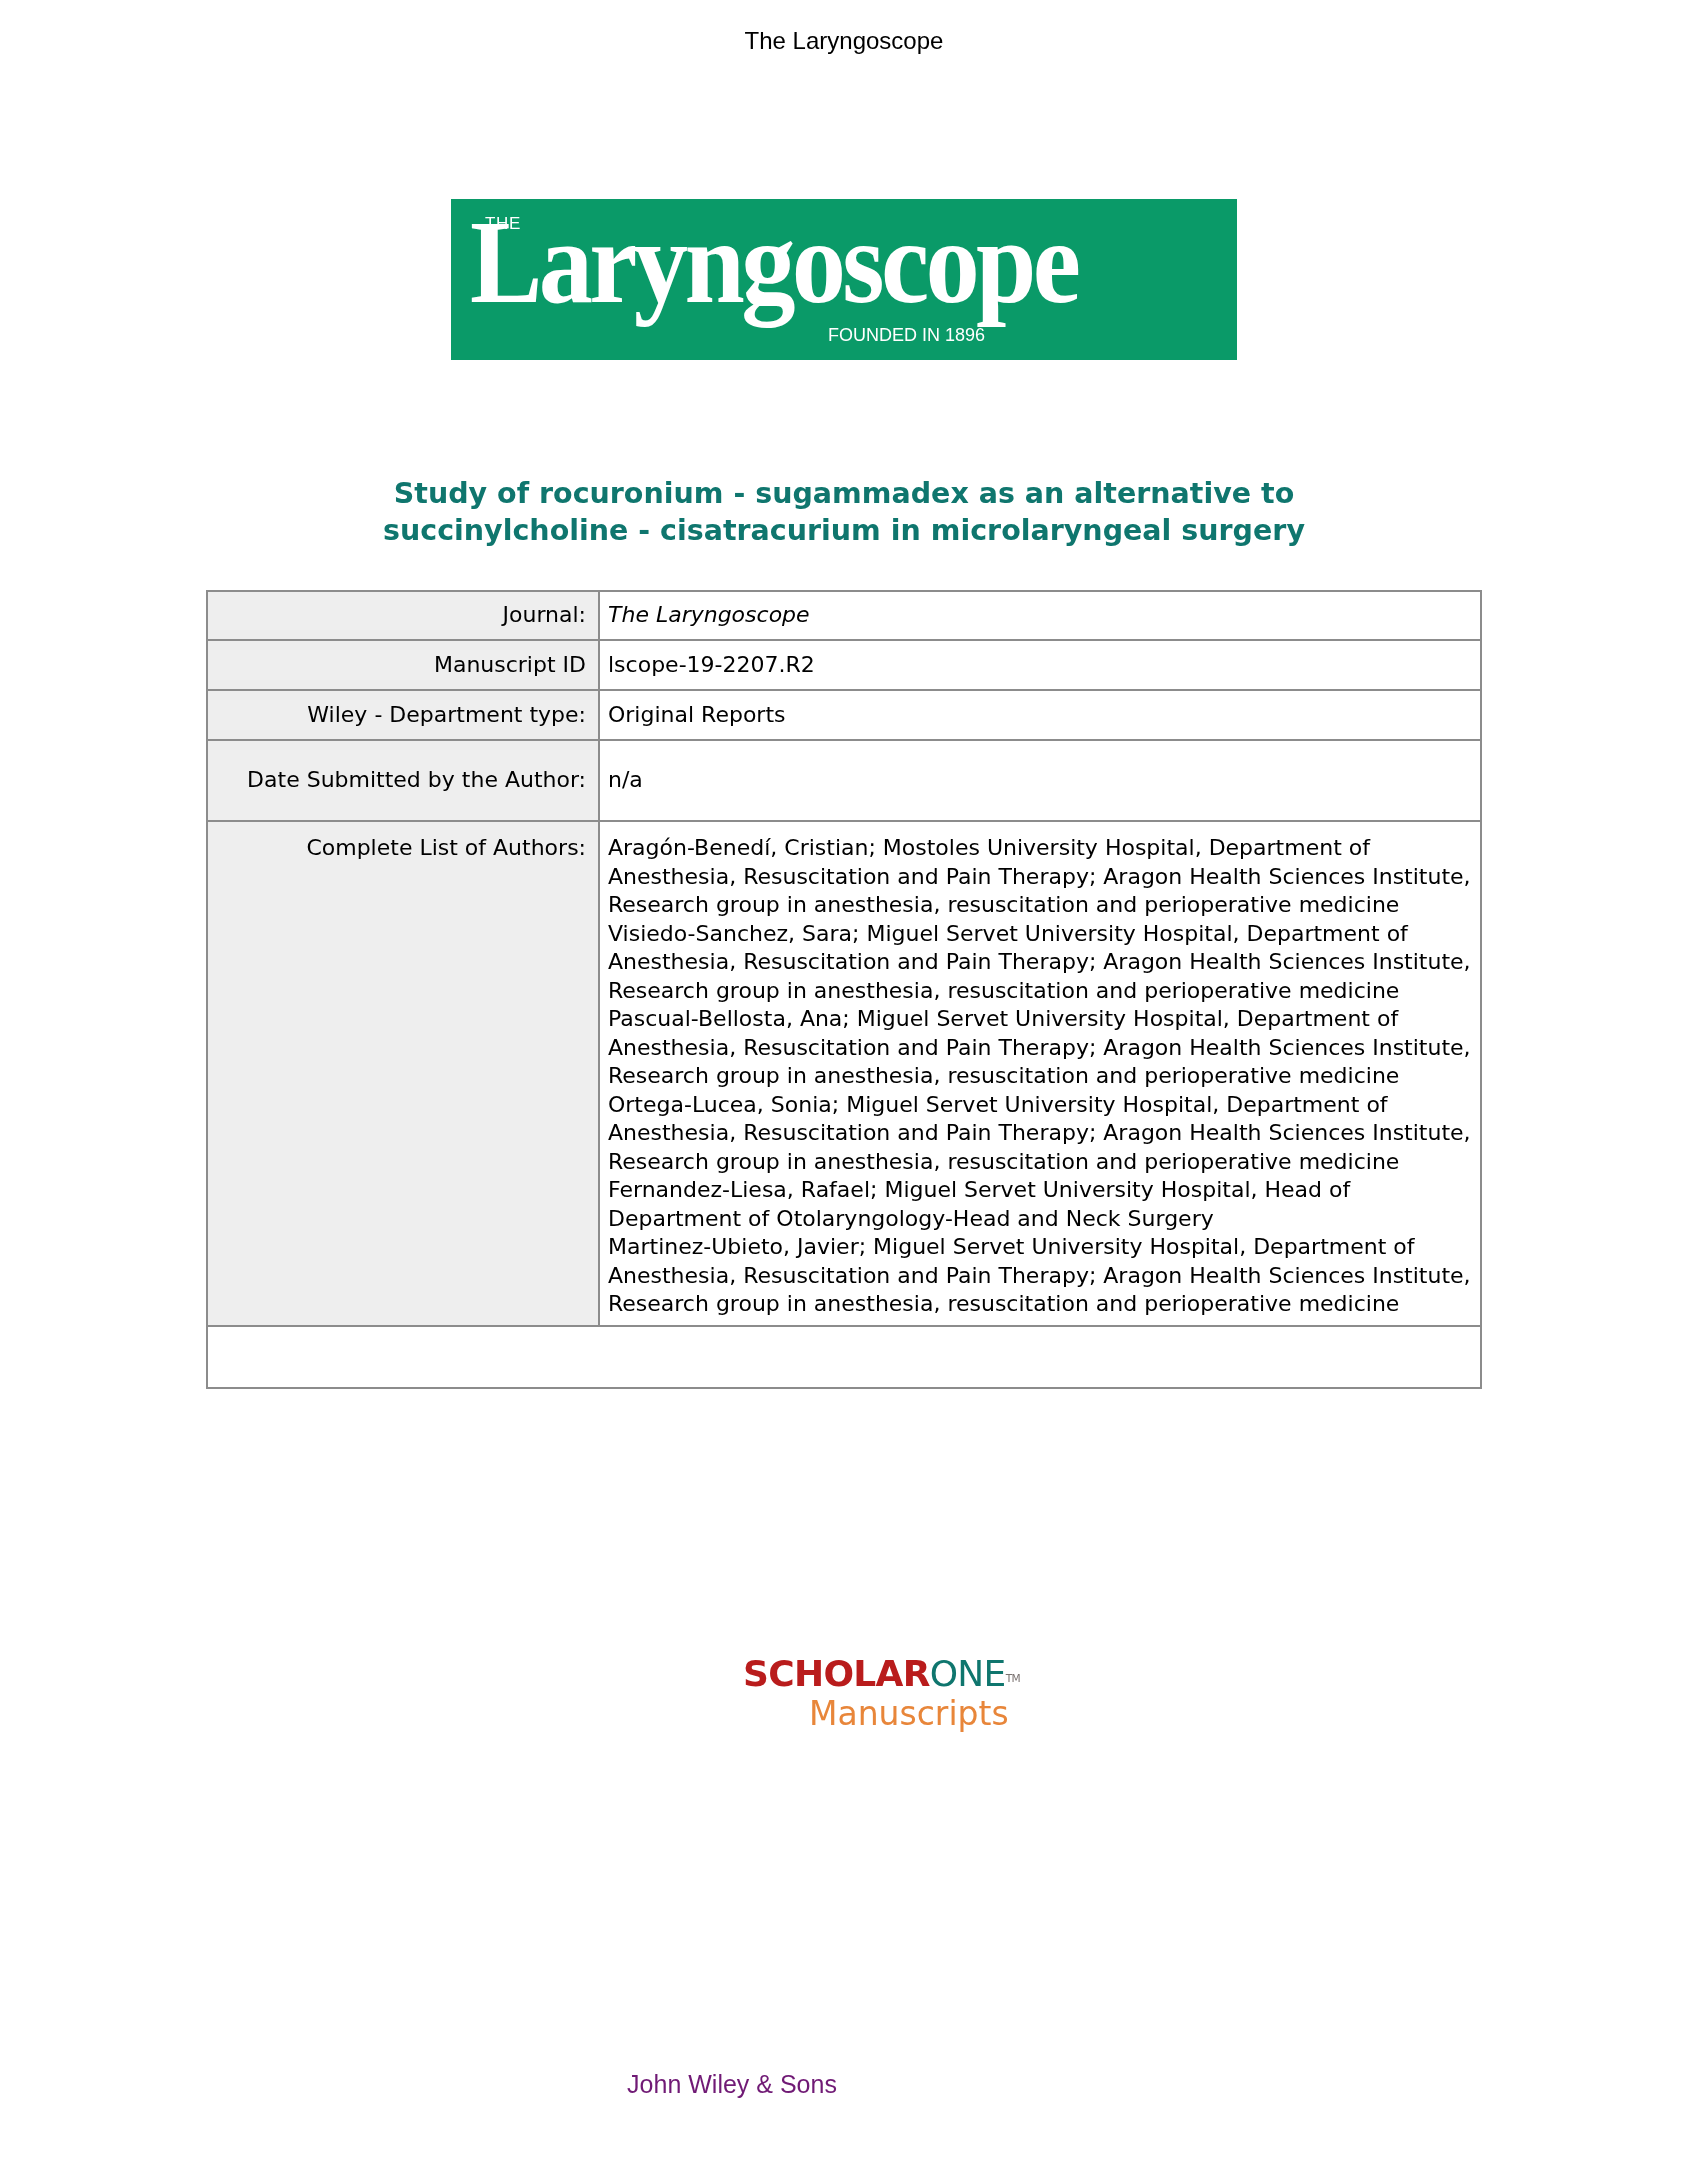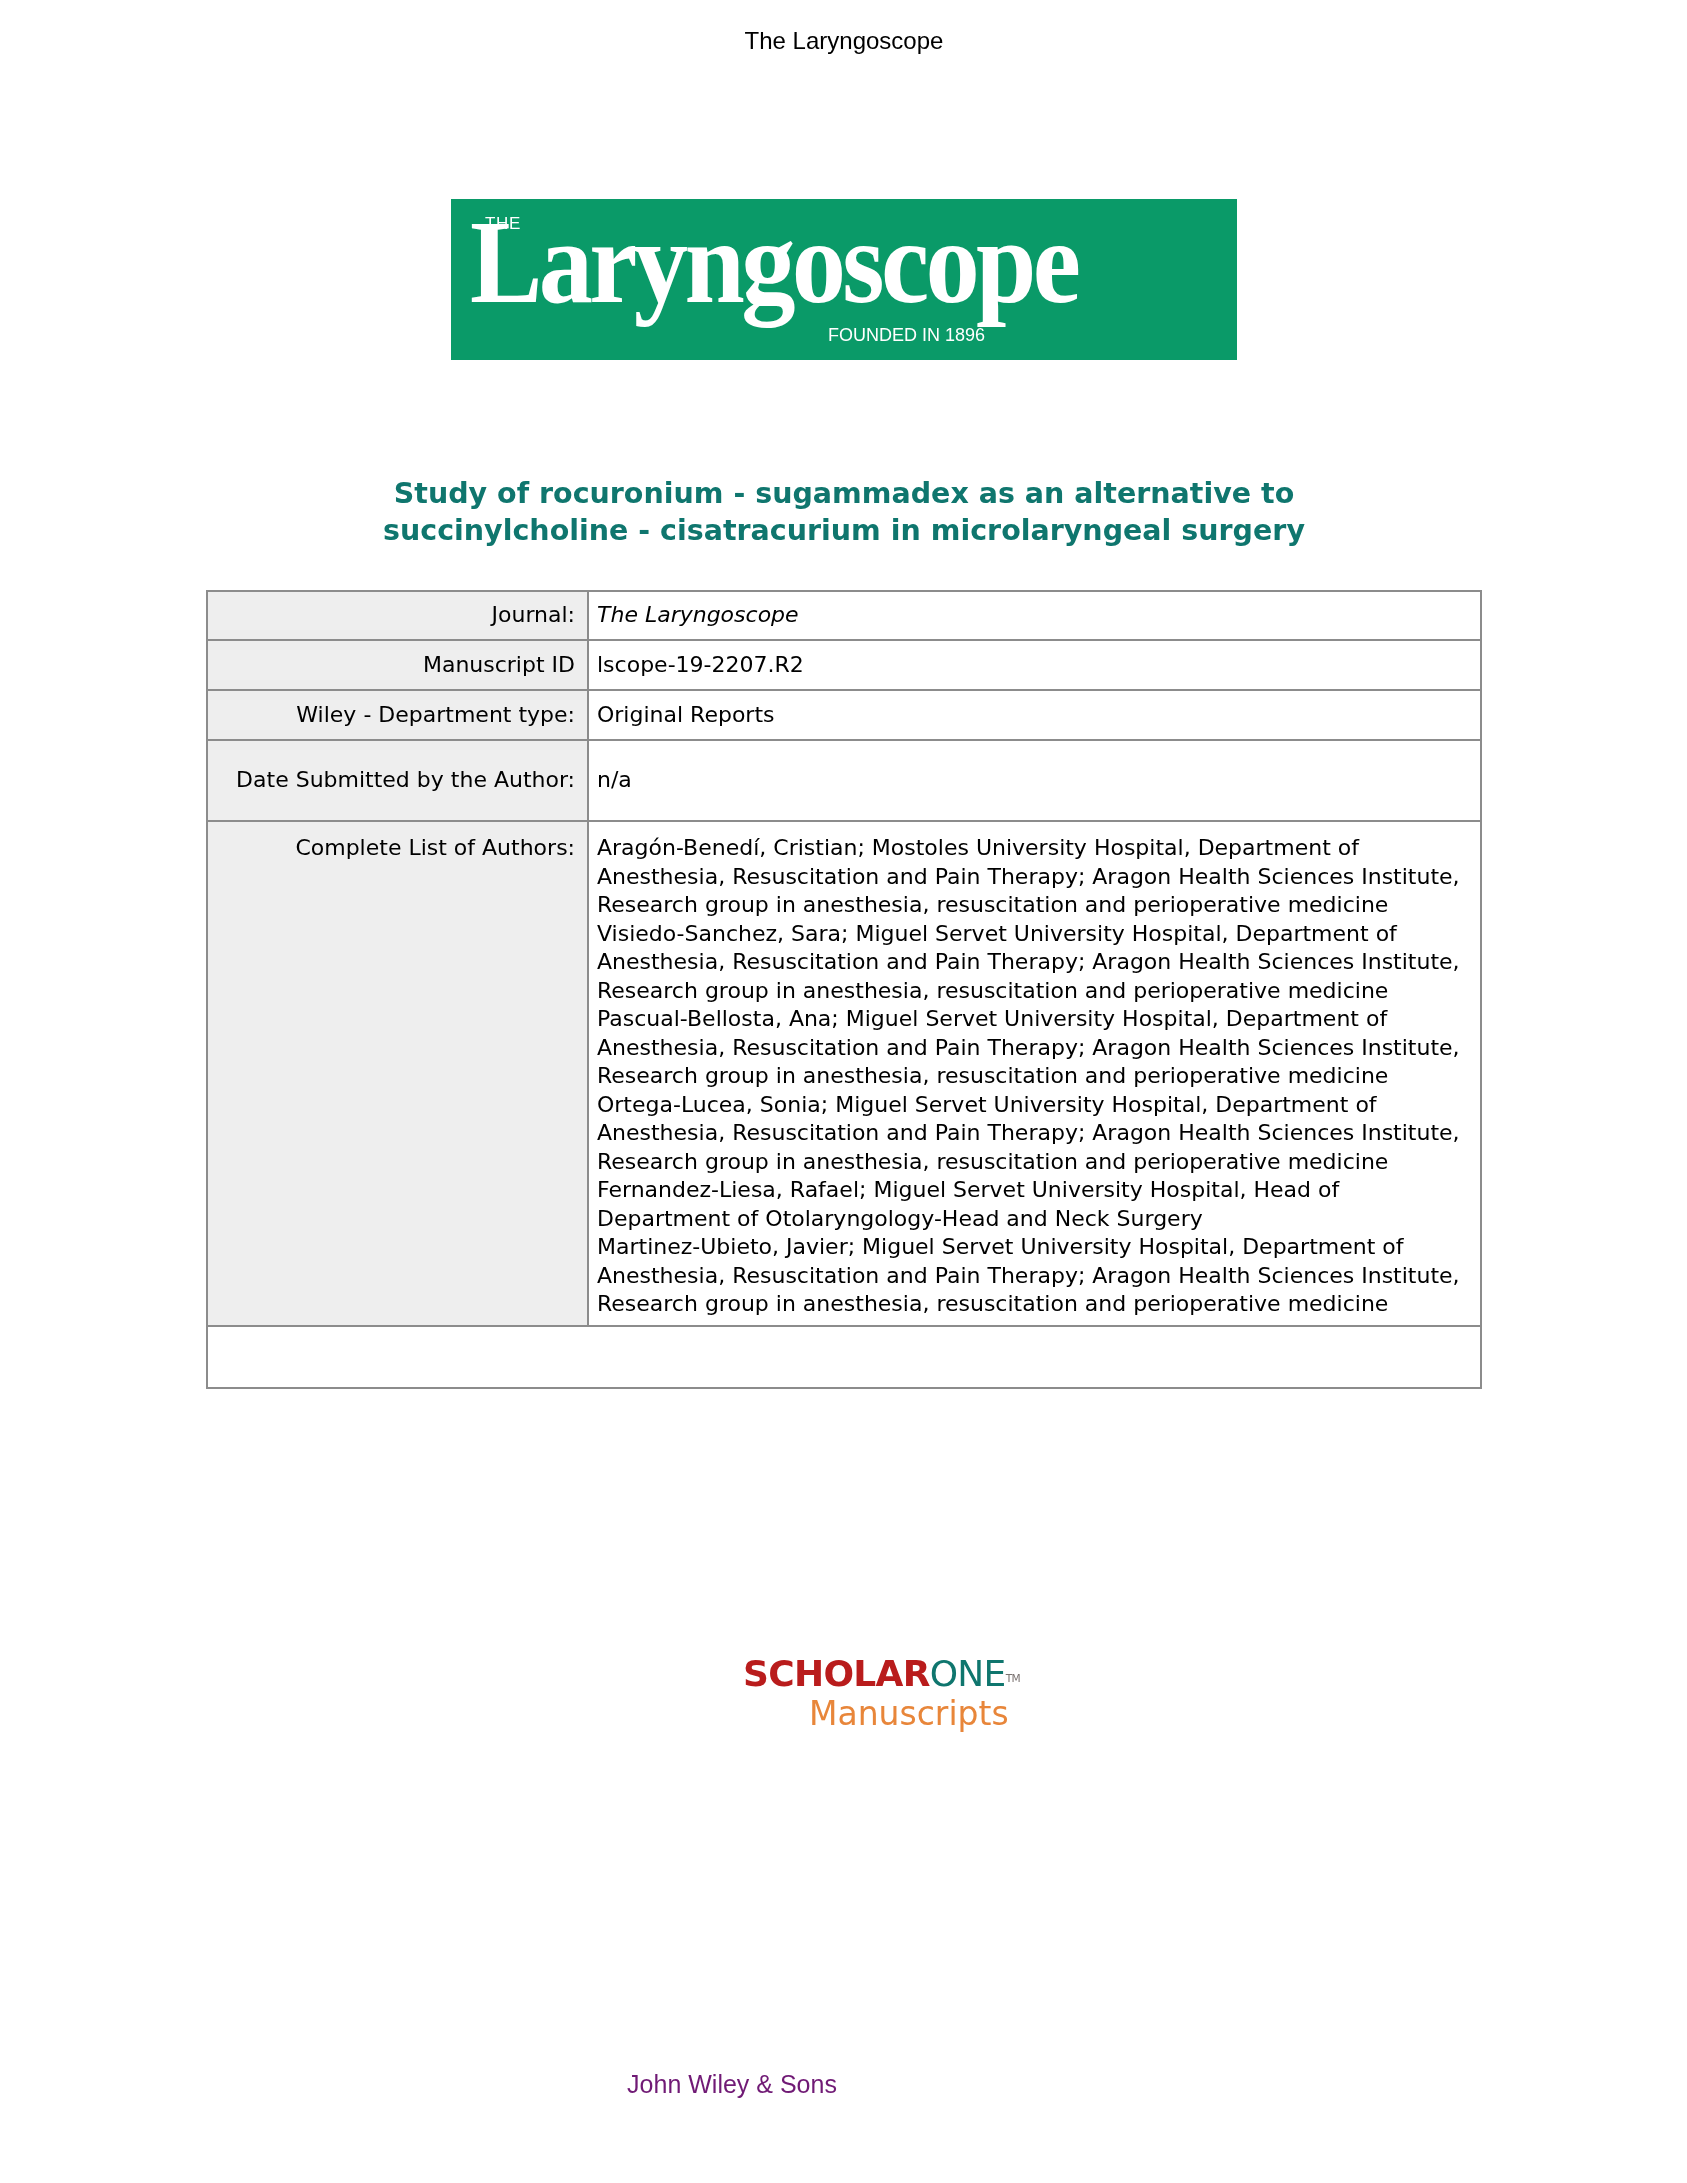--- a/index.html
+++ b/index.html
@@ -23,21 +23,21 @@
   .paper-title { position: absolute; top: 475px; left: 0; width: 1688px; text-align: center;
                  font-family: "DejaVu Sans", sans-serif; font-weight: bold; font-size: 28.5px;
                  line-height: 37px; color: #0f766e; }
   .paper-title div { white-space: nowrap; }
 
   .meta-table { position: absolute; left: 206px; top: 590px; width: 1276px;
                 border-collapse: collapse; font-family: "DejaVu Sans", sans-serif;
                 font-size: 22px; line-height: 28.5px; color: #000; }
   .meta-table td { border: 2.6px solid #8c8c8c; vertical-align: middle; }
   .meta-table td.label { width: 361px; background: #eeeeee; text-align: right;
-                         padding: 0 12px 0 6px; }
+                         padding: 0 12px 0 17px; }
   .meta-table td.value { background: #ffffff; text-align: left; padding: 0 8px; }
   .meta-table tr.r-journal td { height: 47px; }
   .meta-table tr.r-id td { height: 48px; }
   .meta-table tr.r-type td { height: 48px; }
   .meta-table tr.r-date td { height: 79px; }
   .meta-table tr.r-authors td { vertical-align: top; padding-top: 12px; padding-bottom: 6.6px; }
   .meta-table tr.r-keywords td { height: 46px; }
   .meta-table tr.r-empty td { height: 58px; background: #fff; }
   .meta-table .italic { font-style: italic; }
   .author-block div { white-space: normal; }

